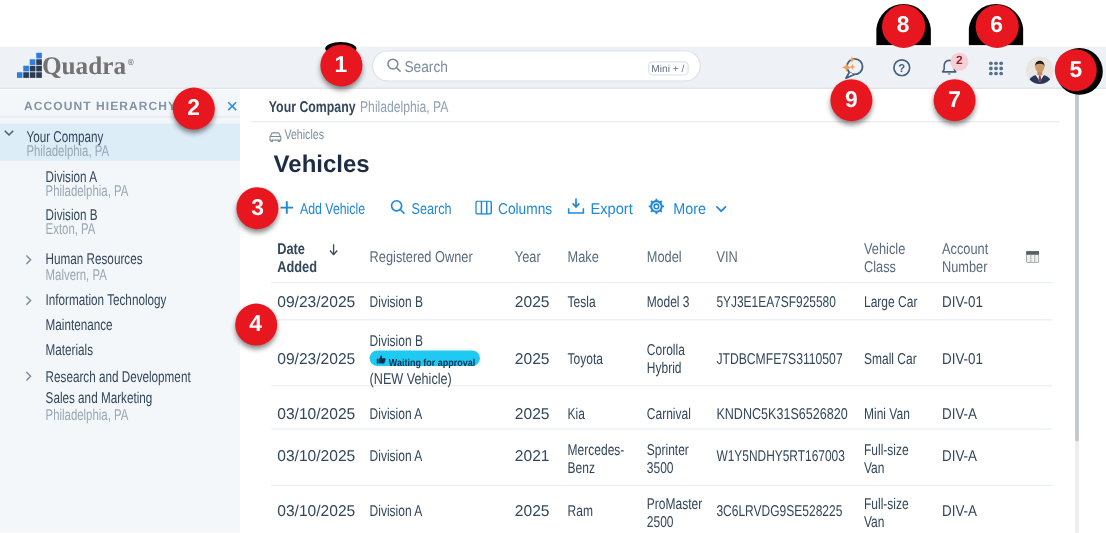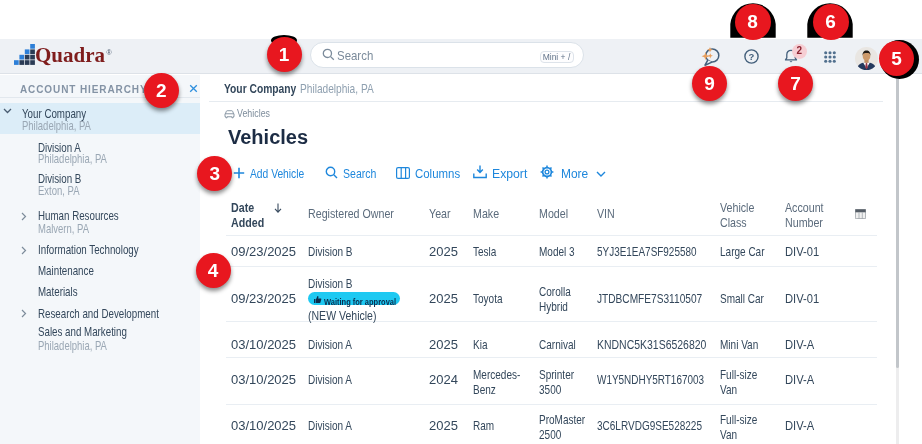--- a/index.html
+++ b/index.html
@@ -3,21 +3,21 @@
 <meta charset="utf-8">
 <style>
 * { margin:0; padding:0; box-sizing:border-box; }
 html,body { width:922px; height:444px; overflow:hidden; }
 body { position:relative; font-family:"Liberation Sans", sans-serif; background:#ffffff; color:#33475b; }
 .abs { position:absolute; }
 .t { position:absolute; white-space:nowrap; transform-origin:0 0; line-height:15px; }
 
 
 .header { position:absolute; left:0; top:39px; width:922px; height:35px; background:#eef1f5; border-bottom:1px solid #dde2e8; }
-.logoword { position:absolute; left:35px; top:45px; font-family:"Liberation Serif", serif; font-weight:bold; font-size:21px; line-height:21px; color:#7f1d1d; }
+.logoword { position:absolute; left:35px; top:45px; font-family:"Liberation Serif", serif; font-weight:bold; font-size:21px; line-height:21px; color:#737373; }
 
 .searchbox { position:absolute; left:310px; top:42px; width:274px; height:26px; background:#ffffff; border:1px solid #dbe2e9; border-radius:13px; }
 .ctrlchip { position:absolute; left:539.5px; top:51px; width:34px; height:12px; border:1px solid #dde3ea; border-radius:4px; background:#fdfdfe; font-size:8.5px; color:#63748a; text-align:center; line-height:10.5px; }
 
 
 .sidebar { position:absolute; left:0; top:75px; width:200px; height:369px; background:#f4f7fa; }
 .sbhead { position:absolute; left:0; top:75px; width:200px; height:23px; border-bottom:1px solid #e2e8ee; }
 .sel { position:absolute; left:0; top:102.5px; width:200px; height:31.5px; background:#dcedf8; }
 .item { position:absolute; font-size:13px; color:#33475b; line-height:15px; white-space:nowrap; transform:scaleX(0.75); transform-origin:0 0; }
 .sub { position:absolute; font-size:13px; color:#9aa7b4; line-height:15px; white-space:nowrap; transform:scaleX(0.73); transform-origin:0 0; }
@@ -246,21 +246,21 @@
 <div class="td" style="left:308px; top:336.9px;">Division A</div>
 <div class="td tdn" style="left:429px; top:336.9px;">2025</div>
 <div class="td" style="left:473px; top:336.9px;">Kia</div>
 <div class="td" style="left:539px; top:336.9px;">Carnival</div>
 <div class="td" style="left:597px; top:336.9px; transform:scaleX(0.805);">KNDNC5K31S6526820</div>
 <div class="td" style="left:720px; top:336.9px;">Mini Van</div>
 <div class="td" style="left:784.5px; top:336.9px; transform:scaleX(0.86);">DIV-A</div>
 
 <div class="td tdn" style="left:231px; top:372px;">03/10/2025</div>
 <div class="td" style="left:308px; top:372px;">Division A</div>
-<div class="td tdn" style="left:429px; top:372px;">2024</div>
+<div class="td tdn" style="left:429px; top:372px;">2021</div>
 <div class="td" style="left:473px; top:366.5px;">Mercedes-<br>Benz</div>
 <div class="td" style="left:539px; top:366.5px;">Sprinter<br>3500</div>
 <div class="td" style="left:597px; top:372px; transform:scaleX(0.765);">W1Y5NDHY5RT167003</div>
 <div class="td" style="left:720px; top:366.5px;">Full-size<br>Van</div>
 <div class="td" style="left:784.5px; top:372px; transform:scaleX(0.86);">DIV-A</div>
 
 <div class="td tdn" style="left:231px; top:418px;">03/10/2025</div>
 <div class="td" style="left:308px; top:418px;">Division A</div>
 <div class="td tdn" style="left:429px; top:418px;">2025</div>
 <div class="td" style="left:473px; top:418px;">Ram</div>

